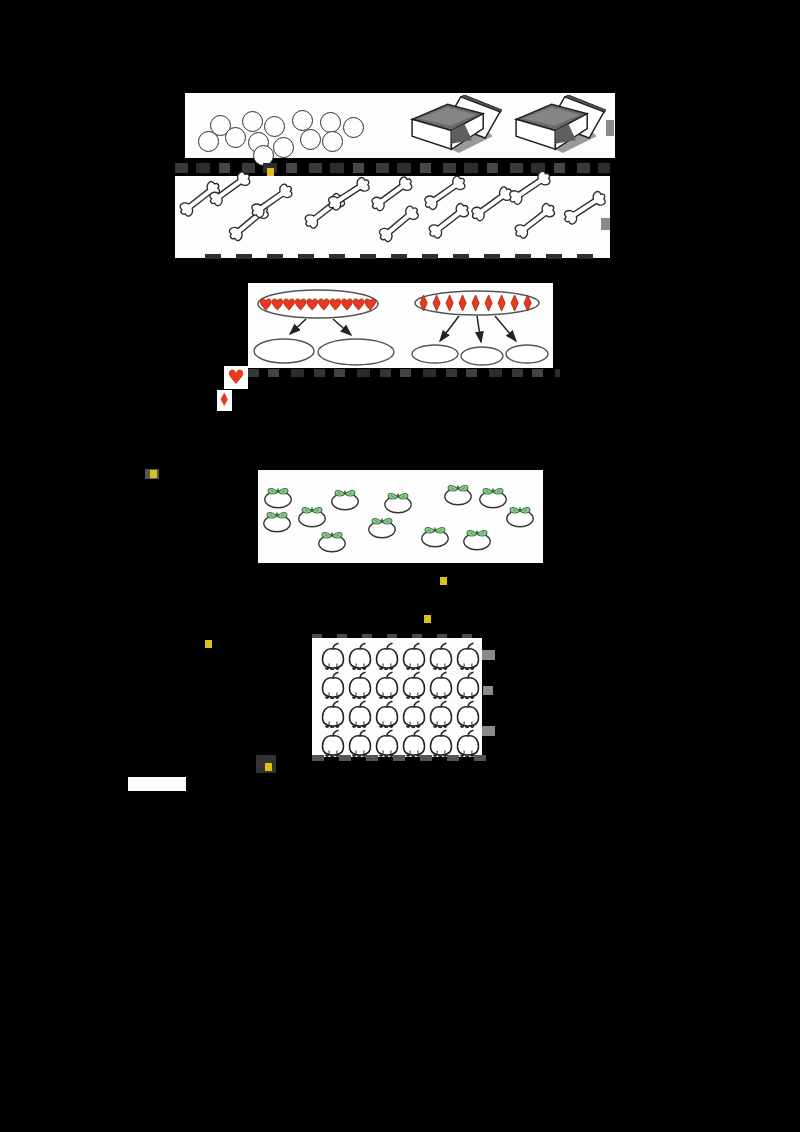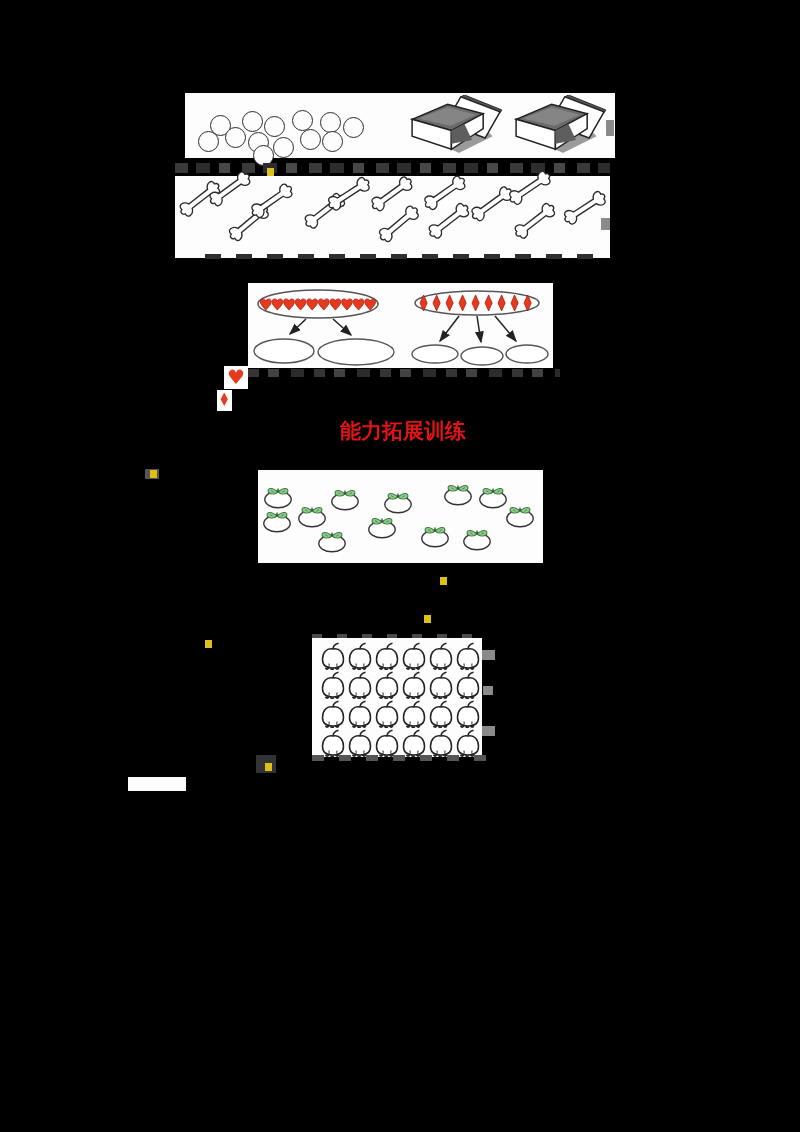--- a/index.html
+++ b/index.html
@@ -202,21 +202,20 @@
   </div>
 
   <div class="legend-tile" id="heart-tile">
     <span>♥</span>
   </div>
   <div class="legend-tile" id="diamond-tile">
     <span>♦</span>
   </div>
   <div class="noise noise2"></div>
 
-  <div class="abs" id="title-banner">能力拓展训练</div>
 
   <div class="panel" id="persimmon-panel" style="left:258px;top:470px;width:285px;height:93px;">
       <div class="abs" style="left: 3px; top: 13px; width: 34px; height: 26px;">
         <svg width="34" height="26" viewBox="0 0 34 26">
 <ellipse cx="17" cy="16.5" rx="13.2" ry="8.3" fill="#fff" stroke="#333" stroke-width="1.4"></ellipse>
 <path d="M17 9 C11 3.5 5.5 5 7.5 9.5 C10.5 12 14.5 11 17 9 Z" style="fill:var(--leaf-green);stroke:var(--leaf-dark);stroke-width:1.1"></path>
 <path d="M17 9 C23 3.5 28.5 5 26.5 9.5 C23.5 12 19.5 11 17 9 Z" style="fill:var(--leaf-green);stroke:var(--leaf-dark);stroke-width:1.1"></path>
 <path d="M17 9 L17 5.5" stroke="#333" stroke-width="1.2" fill="none"></path>
 <path d="M10 7.5 L12.8 9.3 M24 7.5 L21.2 9.3" style="stroke:var(--leaf-dark);stroke-width:0.8" fill="none"></path>
         </svg>

